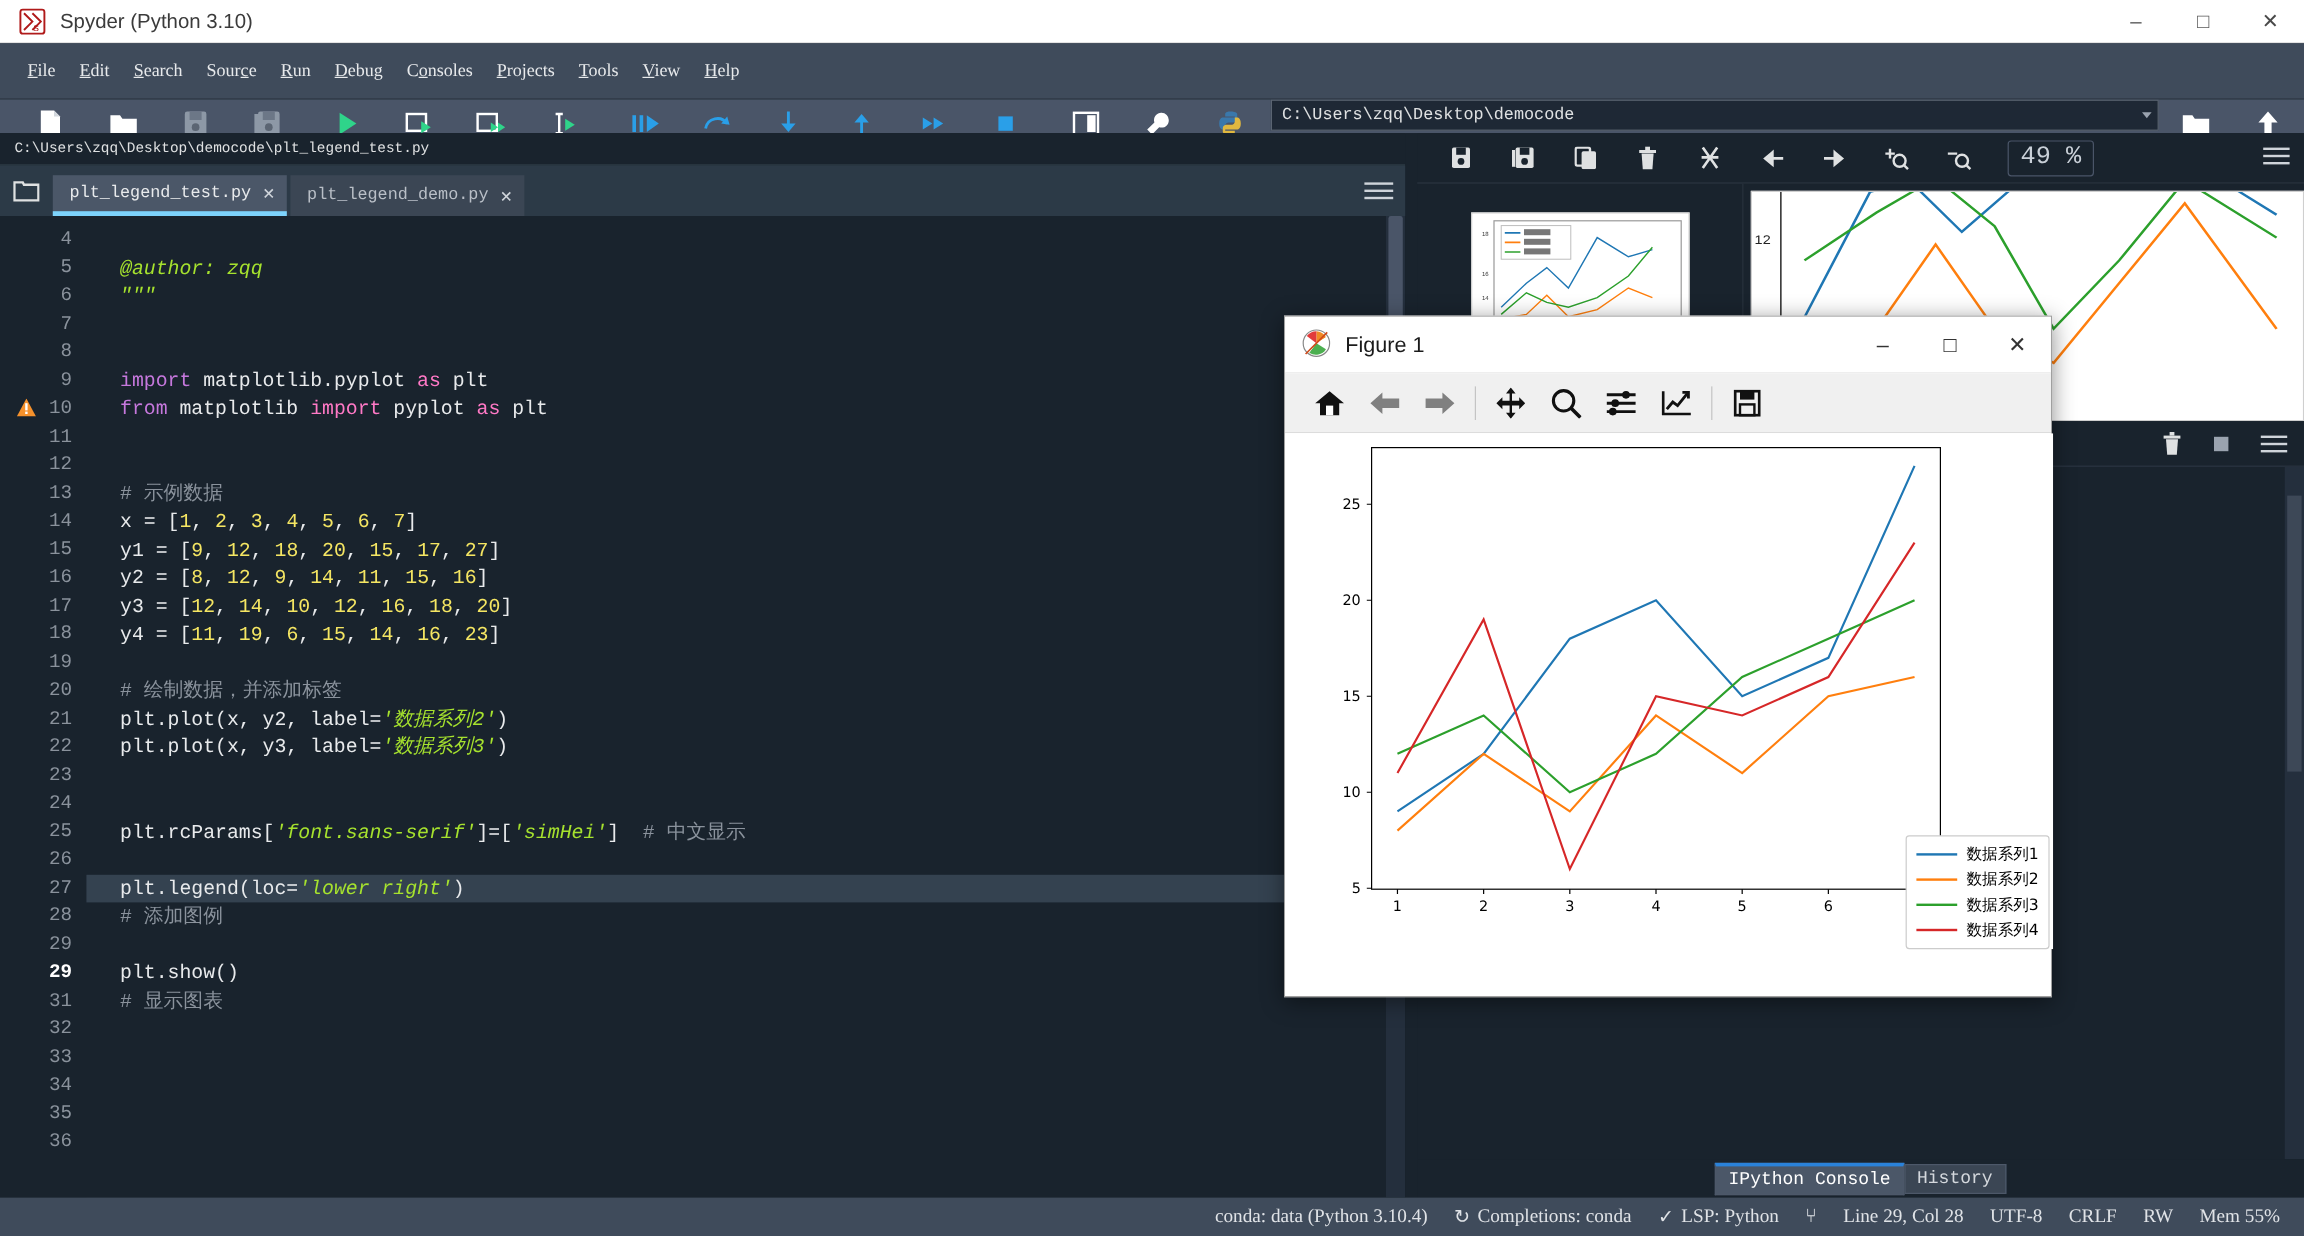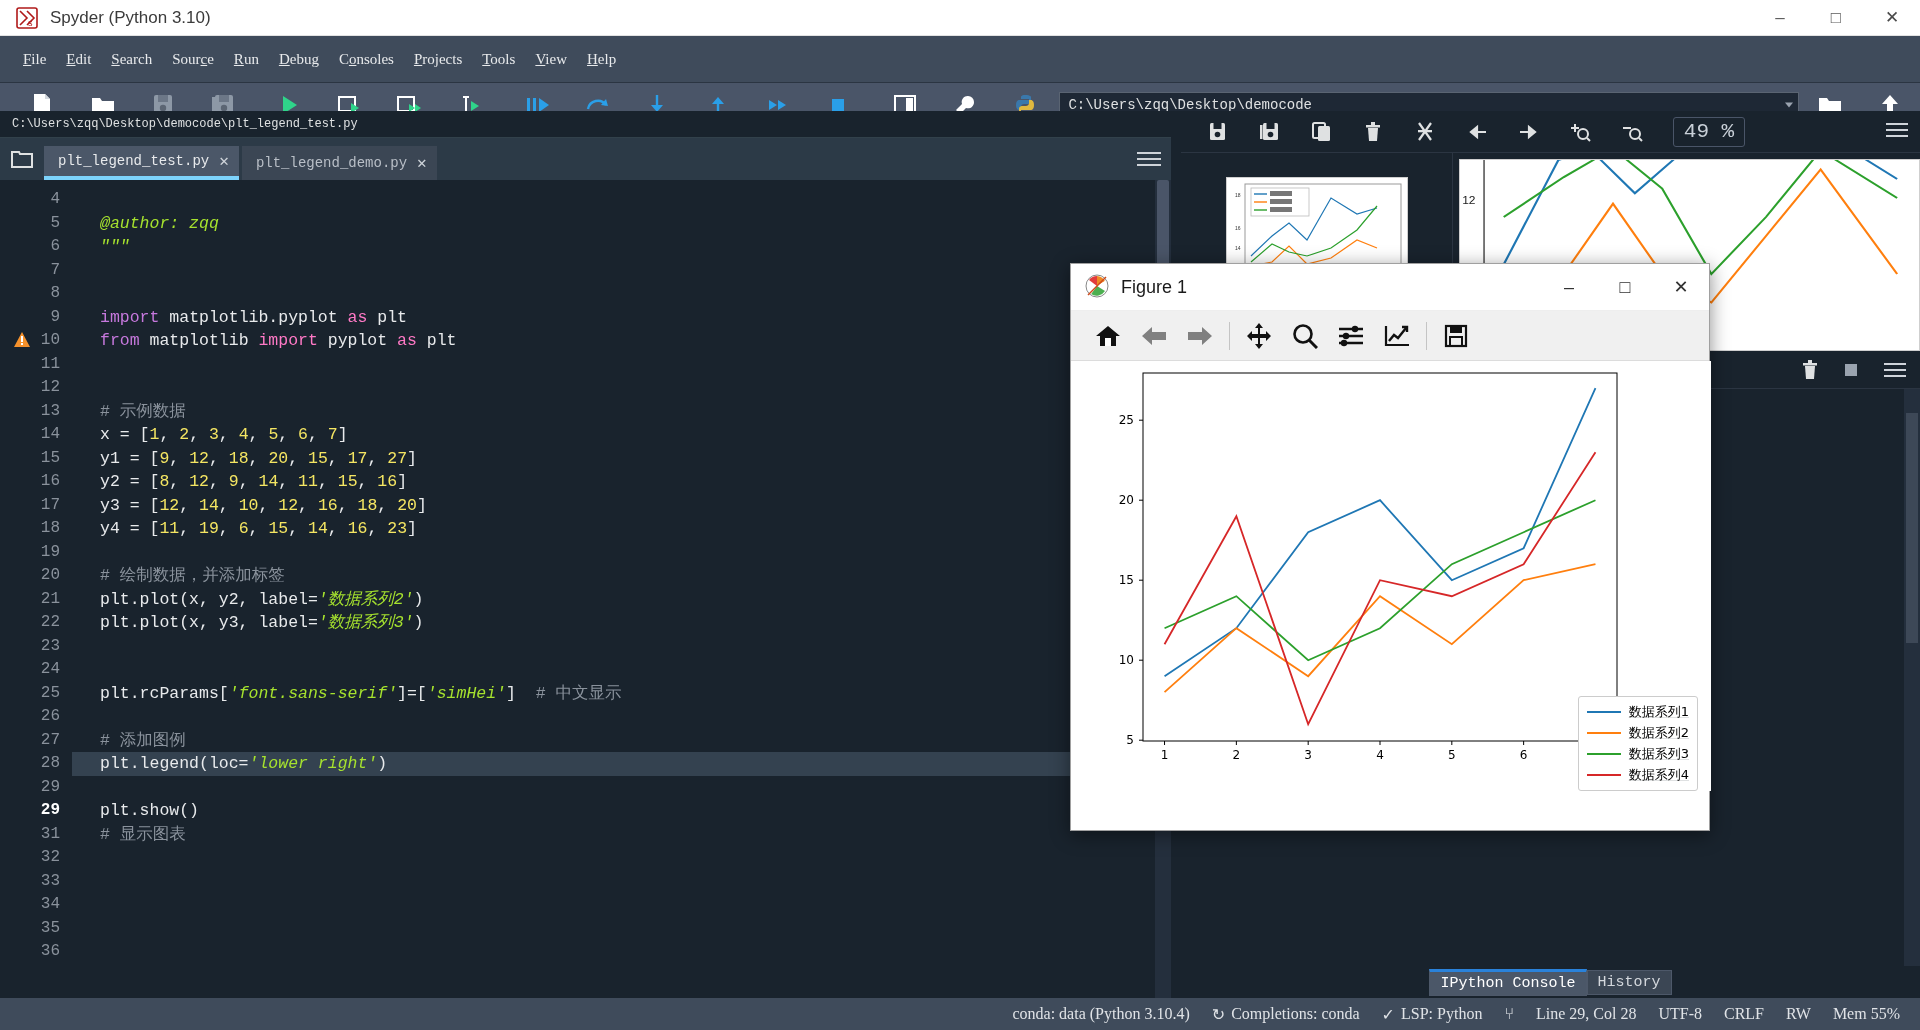--- a/index.html
+++ b/index.html
@@ -31,21 +31,21 @@
     height:47px;background:#3f4b5b;display:flex;align-items:center;
     padding-left:14px;border-bottom:1px solid #2b3542;
   }
   .menubar .mi{
     color:#e8eaec;font-size:15px;padding:3px 9px;margin-right:2px;
     font-family:"Liberation Serif", serif;
   }
   .menubar .mi u{ text-decoration: underline; }
   
   .toolbar{
-    height:44px;background:#4a5568;display:flex;align-items:center;
+    height:44px;background:#4a5568;display:flex;align-items:flex-start;
     padding-left:12px; gap:0px;
   }
   .tb-btn{
     width:62px;height:40px;display:flex;align-items:center;justify-content:center;
   }
   .tb-sep{width:6px;}
   .path-combo{
     flex:0 0 740px;height:26px;background:#1e2835;border:1px solid #5a6472;
     display:flex;align-items:center;padding:0 8px;margin-left:4px;color:#dfe1e2;
     font-family:"Liberation Mono",monospace;font-size:14px;position:relative;
@@ -448,22 +448,22 @@
           <div class="cl"><span class="plain">y3 = [</span><span class="num">12</span><span class="plain">, </span><span class="num">14</span><span class="plain">, </span><span class="num">10</span><span class="plain">, </span><span class="num">12</span><span class="plain">, </span><span class="num">16</span><span class="plain">, </span><span class="num">18</span><span class="plain">, </span><span class="num">20</span><span class="plain">]</span></div>
           <div class="cl"><span class="plain">y4 = [</span><span class="num">11</span><span class="plain">, </span><span class="num">19</span><span class="plain">, </span><span class="num">6</span><span class="plain">, </span><span class="num">15</span><span class="plain">, </span><span class="num">14</span><span class="plain">, </span><span class="num">16</span><span class="plain">, </span><span class="num">23</span><span class="plain">]</span></div>
           <div class="cl">&nbsp;</div>
           <div class="cl"><span class="cmt"># 绘制数据，并添加标签</span></div>
           <div class="cl"><span class="plain">plt.plot(x, y2, label=</span><span class="str">'数据系列2'</span><span class="plain">)</span></div>
           <div class="cl"><span class="plain">plt.plot(x, y3, label=</span><span class="str">'数据系列3'</span><span class="plain">)</span></div>
           <div class="cl">&nbsp;</div>
           <div class="cl">&nbsp;</div>
           <div class="cl"><span class="plain">plt.rcParams[</span><span class="str">'font.sans-serif'</span><span class="plain">]=[</span><span class="str">'simHei'</span><span class="plain">]  </span><span class="cmt"># 中文显示</span></div>
           <div class="cl">&nbsp;</div>
+          <div class="cl highlight"><span class="plain">plt.legend(loc=</span><span class="str">'lower right'</span><span class="plain">)</span></div>
           <div class="cl"><span class="cmt"># 添加图例</span></div>
-          <div class="cl highlight"><span class="plain">plt.legend(loc=</span><span class="str">'lower right'</span><span class="plain">)</span></div>
           <div class="cl">&nbsp;</div>
           <div class="cl"><span class="plain">plt.show()</span></div>
           <div class="cl"><span class="cmt"># 显示图表</span></div>
           <div class="cl">&nbsp;</div>
           <div class="cl">&nbsp;</div>
           <div class="cl">&nbsp;</div>
         </div>
       <div class="editor-scroll">
         <div class="thumb"></div>
       </div>
@@ -748,21 +748,21 @@
           <line x1="309" x2="309" y1="380" y2="384" stroke="#000" stroke-width="1"></line>
           <text x="309" y="398" text-anchor="middle" font-size="12" fill="#000" font-family="DejaVu Sans, sans-serif">4</text>
           <line x1="380.8181818181818" x2="380.8181818181818" y1="380" y2="384" stroke="#000" stroke-width="1"></line>
           <text x="380.8181818181818" y="398" text-anchor="middle" font-size="12" fill="#000" font-family="DejaVu Sans, sans-serif">5</text>
           <line x1="452.6363636363637" x2="452.6363636363637" y1="380" y2="384" stroke="#000" stroke-width="1"></line>
           <text x="452.6363636363637" y="398" text-anchor="middle" font-size="12" fill="#000" font-family="DejaVu Sans, sans-serif">6</text>
           <line x1="524.4545454545455" x2="524.4545454545455" y1="380" y2="384" stroke="#000" stroke-width="1"></line>
           <text x="524.4545454545455" y="398" text-anchor="middle" font-size="12" fill="#000" font-family="DejaVu Sans, sans-serif">7</text>
         </g>
     </svg>
-    <div class="legendbox" id="legendbox" style="right:11px;bottom:39px;text-decoration:underline;">
+    <div class="legendbox" id="legendbox" style="right:1px;bottom:39px;">
         <div class="legendrow">
           <span class="lline" style="border-top-color: rgb(31, 119, 180);"></span>
           <span class="ltxt">数据系列1</span>
         </div>
         <div class="legendrow">
           <span class="lline" style="border-top-color: rgb(255, 127, 14);"></span>
           <span class="ltxt">数据系列2</span>
         </div>
         <div class="legendrow">
           <span class="lline" style="border-top-color: rgb(44, 160, 44);"></span>

